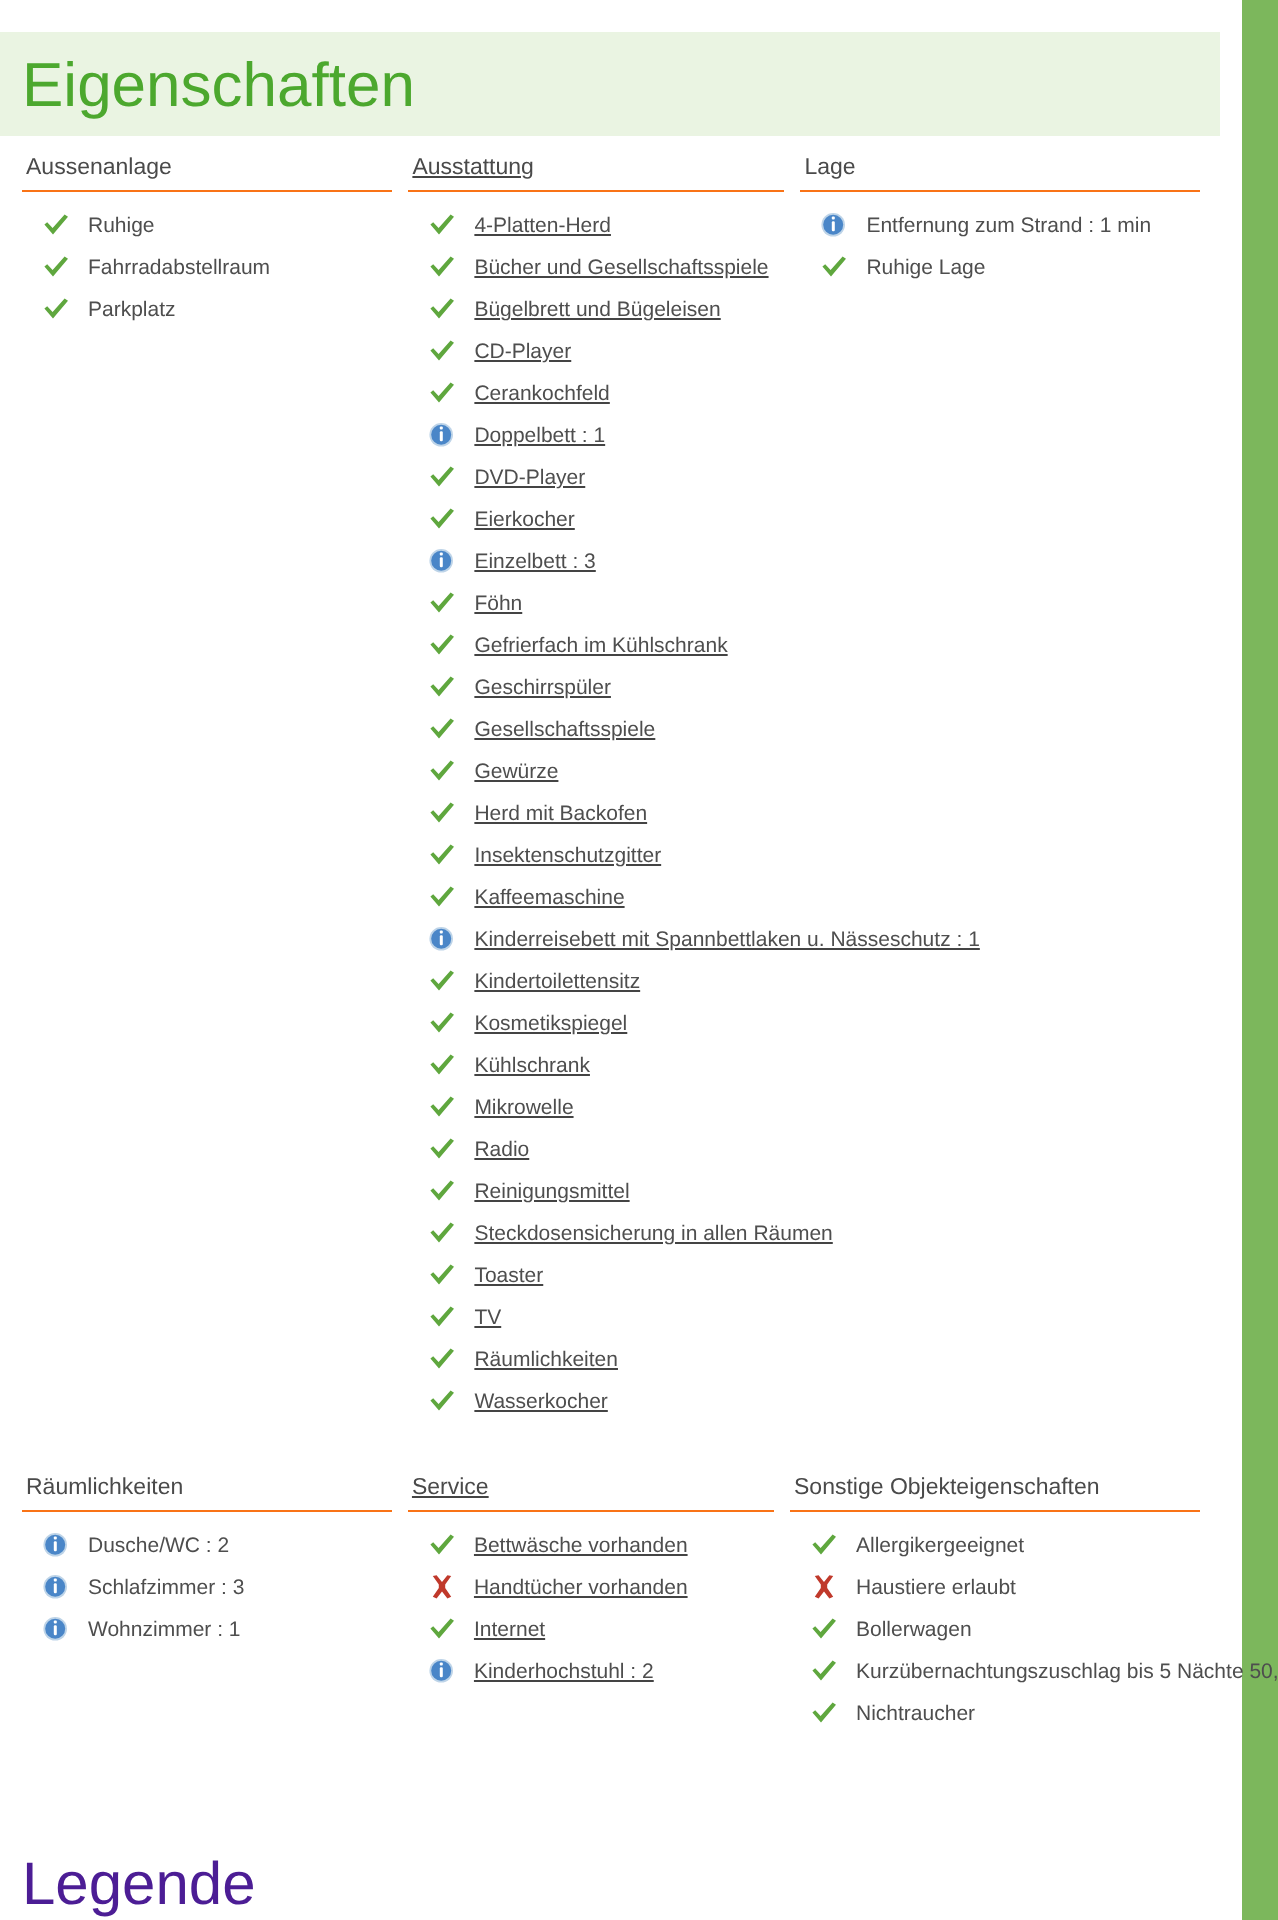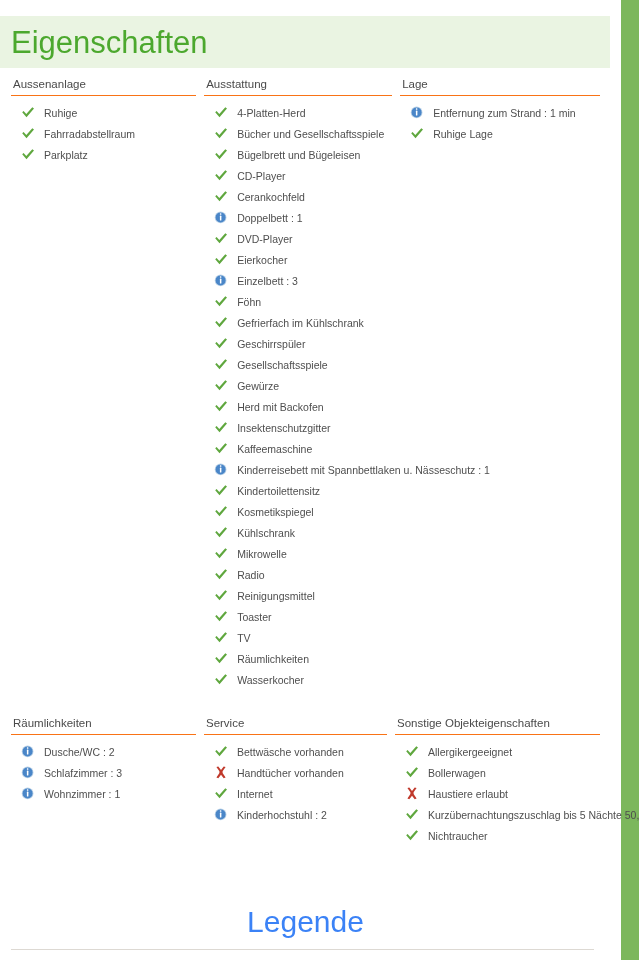--- a/index.html
+++ b/index.html
@@ -65,21 +65,21 @@
   .cols {
     display: flex;
     padding: 0 10px 0 11px;
     box-sizing: border-box;
     width: 610px;
   }
   .col {
     box-sizing: border-box;
   }
   .col-a { width: 198px; padding-right: 8px; }
-  .col-b { width: 196px; padding-right: 8px; }
+  .col-b { width: 196px; padding-right: 8px; text-decoration: underline; }
   .col-c { width: 205px; }
 
   .col-title {
     font-size: 11.5px;
     color: #4a4a4a;
     padding: 0 0 5px 2px;
     border-bottom: 1px solid #f97316;
     margin-bottom: 7px;
     white-space: nowrap;
   }
@@ -117,25 +117,24 @@
   .spacer-mid { height: 26px; }
 
   
   .legend-wrap {
     padding: 0 10px 0 11px;
     box-sizing: border-box;
   }
   .legend-title {
     font-size: 30px;
     font-weight: normal;
-    color: #3b82f6;
+    color: #4c1d95;
     line-height: 1;
     margin: 0 0 12px 0;
     letter-spacing: 0px;
-    text-align: center;
   }
   .legend-rule {
     border-top: 1px solid #ddd9d3;
     height: 0;
     margin-bottom: 0;
     width: 583px;
   }
   .legend-row {
     display: flex;
     padding-top: 12px;
@@ -386,20 +385,28 @@
               </svg>
             </span>
             <span class="lbl">Reinigungsmittel</span>
           </li>
           <li>
             <span class="ico">
               <svg width="14" height="13" viewBox="0 0 14 13">
                 <path d="M1.2 6.3 L2.6 5.1 L5.3 8.0 L11.3 1.3 L13.0 2.4 L5.5 11.3 Z" fill="#5fa73e"></path>
               </svg>
             </span>
+            <span class="lbl">Steckdosensicherung in allen Räumen</span>
+          </li>
+          <li>
+            <span class="ico">
+              <svg width="14" height="13" viewBox="0 0 14 13">
+                <path d="M1.2 6.3 L2.6 5.1 L5.3 8.0 L11.3 1.3 L13.0 2.4 L5.5 11.3 Z" fill="#5fa73e"></path>
+              </svg>
+            </span>
             <span class="lbl">Toaster</span>
           </li>
           <li>
             <span class="ico">
               <svg width="14" height="13" viewBox="0 0 14 13">
                 <path d="M1.2 6.3 L2.6 5.1 L5.3 8.0 L11.3 1.3 L13.0 2.4 L5.5 11.3 Z" fill="#5fa73e"></path>
               </svg>
             </span>
             <span class="lbl">TV</span>
           </li>
@@ -535,32 +542,32 @@
             <span class="ico">
               <svg width="14" height="13" viewBox="0 0 14 13">
                 <path d="M1.2 6.3 L2.6 5.1 L5.3 8.0 L11.3 1.3 L13.0 2.4 L5.5 11.3 Z" fill="#5fa73e"></path>
               </svg>
             </span>
             <span class="lbl">Allergikergeeignet</span>
           </li>
           <li>
             <span class="ico">
               <svg width="14" height="13" viewBox="0 0 14 13">
+                <path d="M2.4 1.0 L4.3 0.6 L7.0 4.0 L9.7 0.6 L11.6 1.0 L8.6 5.2 L8.6 7.0 L11.6 11.4 L9.7 12.2 L7.0 8.7 L4.3 12.2 L2.4 11.4 L5.4 7.0 L5.4 5.2 Z" fill="#c0392b"></path>
+              </svg>
+            </span>
+            <span class="lbl">Haustiere erlaubt</span>
+          </li>
+          <li>
+            <span class="ico">
+              <svg width="14" height="13" viewBox="0 0 14 13">
                 <path d="M1.2 6.3 L2.6 5.1 L5.3 8.0 L11.3 1.3 L13.0 2.4 L5.5 11.3 Z" fill="#5fa73e"></path>
               </svg>
             </span>
             <span class="lbl">Bollerwagen</span>
-          </li>
-          <li>
-            <span class="ico">
-              <svg width="14" height="13" viewBox="0 0 14 13">
-                <path d="M2.4 1.0 L4.3 0.6 L7.0 4.0 L9.7 0.6 L11.6 1.0 L8.6 5.2 L8.6 7.0 L11.6 11.4 L9.7 12.2 L7.0 8.7 L4.3 12.2 L2.4 11.4 L5.4 7.0 L5.4 5.2 Z" fill="#c0392b"></path>
-              </svg>
-            </span>
-            <span class="lbl">Haustiere erlaubt</span>
           </li>
           <li>
             <span class="ico">
               <svg width="14" height="13" viewBox="0 0 14 13">
                 <path d="M1.2 6.3 L2.6 5.1 L5.3 8.0 L11.3 1.3 L13.0 2.4 L5.5 11.3 Z" fill="#5fa73e"></path>
               </svg>
             </span>
             <span class="lbl">Kurzübernachtungszuschlag bis 5 Nächte 50,00 €</span>
           </li>
           <li>

